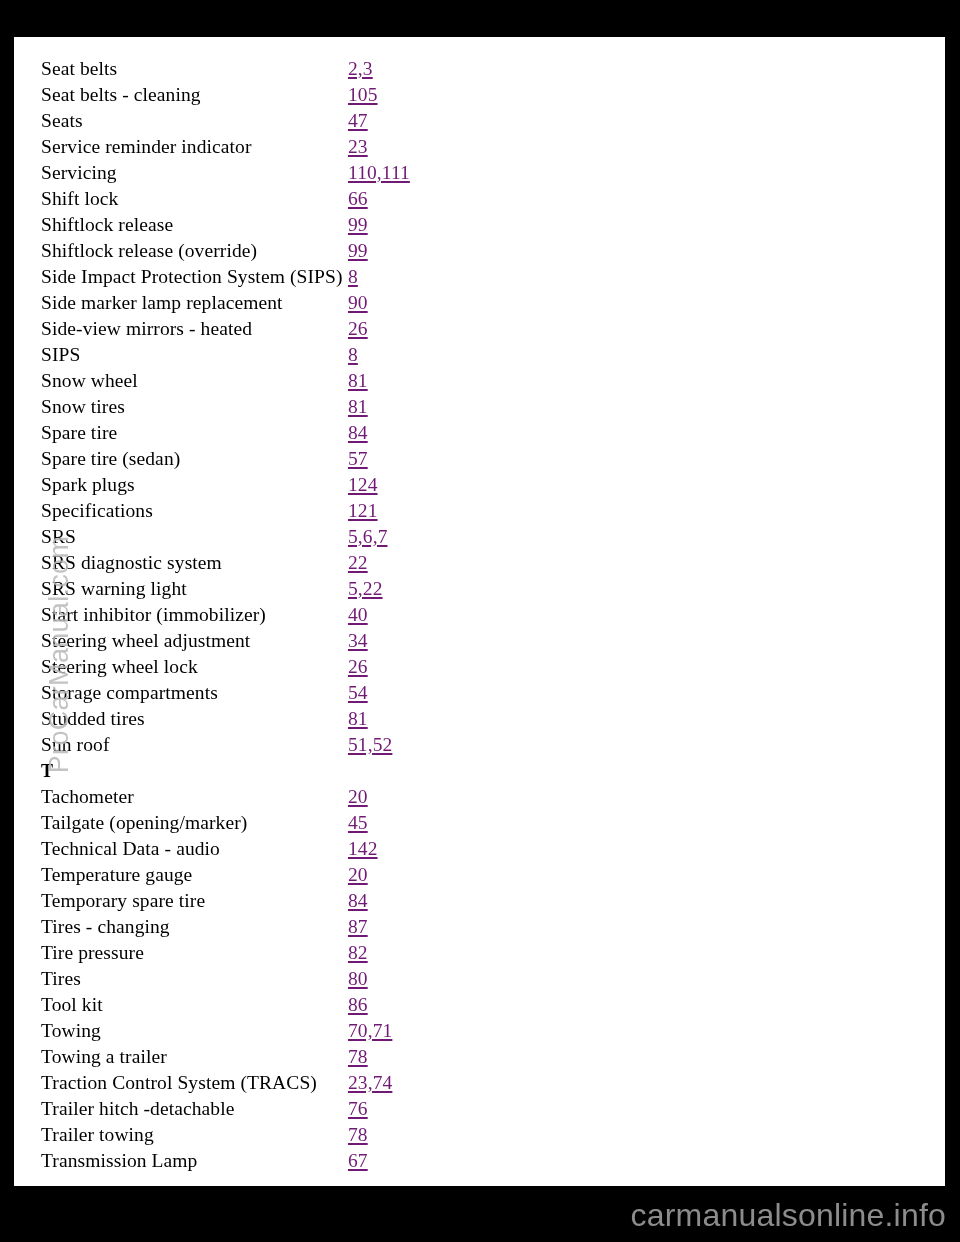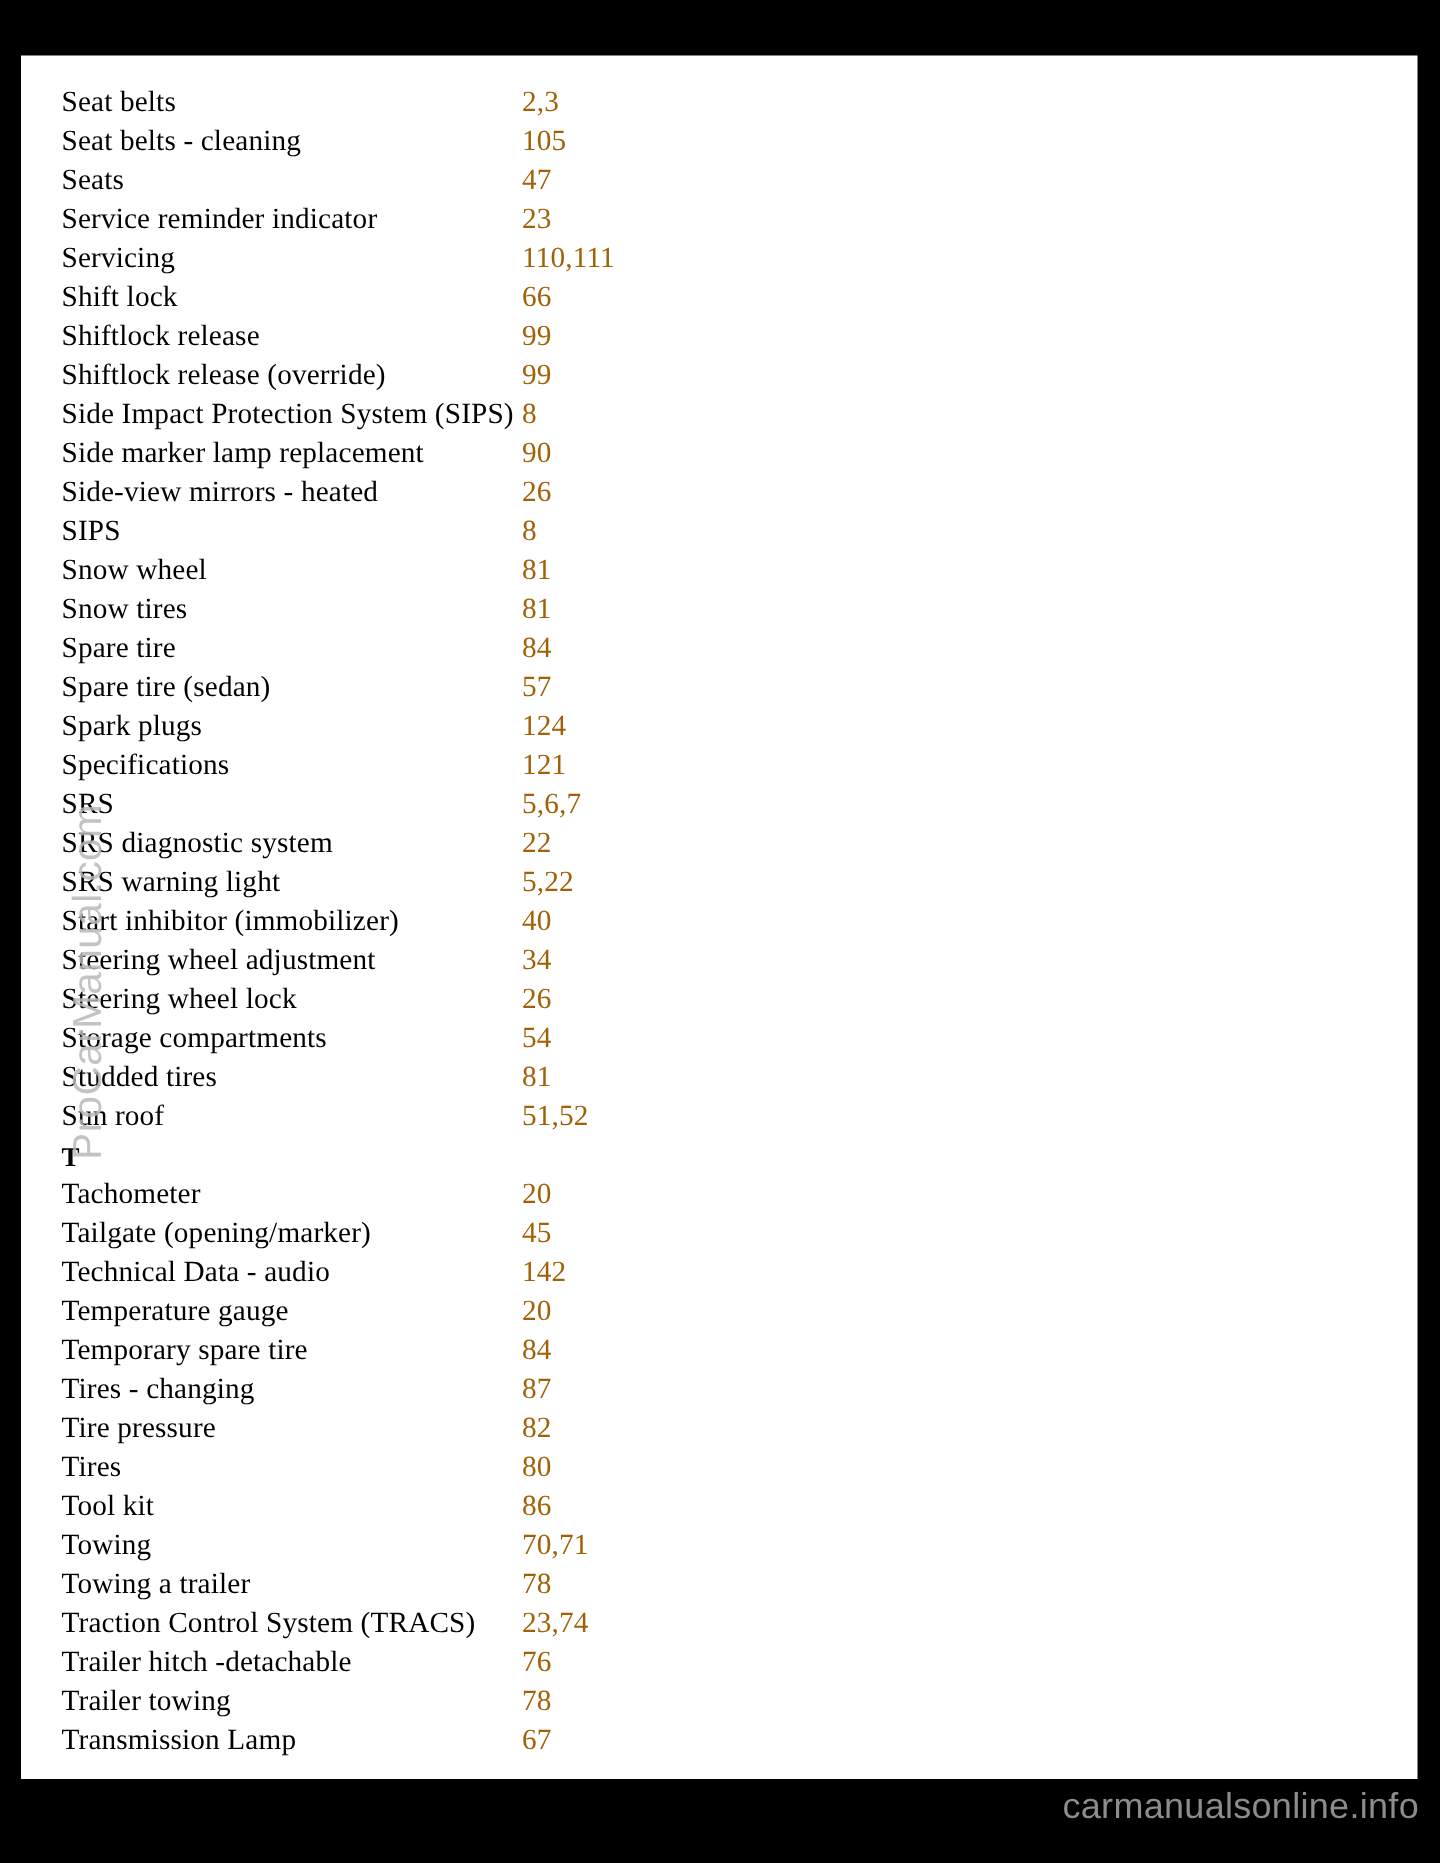--- a/index.html
+++ b/index.html
@@ -52,21 +52,22 @@
   .entry-term.section-head {
     font-weight: bold;
     font-size: 18px;
   }
 
   .entry-pages {
     position: absolute;
     left: 321px;
     top: 0;
     font-size: 19.5px;
-    color: #a16207;
+    color: #701a75;
+    text-decoration: underline;
     text-underline-offset: 1.5px;
     text-decoration-thickness: 1.5px;
     letter-spacing: 0.1px;
   }
 
   .entry-pages:empty {
     text-decoration: none;
   }
 
   .watermark {
@@ -89,23 +90,23 @@
     font-size: 27px;
     color: #b9b9b9;
     opacity: 0.85;
     white-space: nowrap;
     letter-spacing: 0.3px;
   }
 
   .footer-brand {
     position: absolute;
     right: 14px;
-    bottom: 23px;
+    bottom: 8px;
     font-family: "Liberation Sans", "DejaVu Sans", sans-serif;
-    font-size: 24px;
+    font-size: 32px;
     color: #8c8c8c;
     letter-spacing: 0.2px;
     white-space: nowrap;
   }
 </style>
 </head>
 <body>
 
 <div class="page-sheet">
   <div class="index-list">

